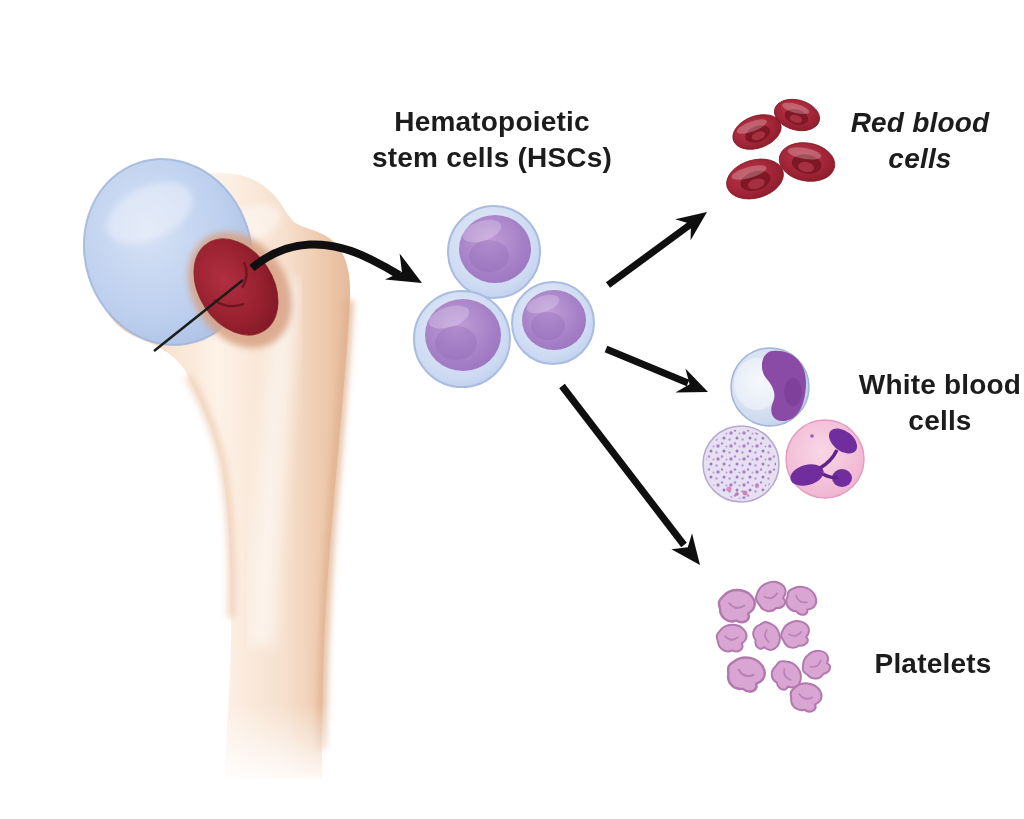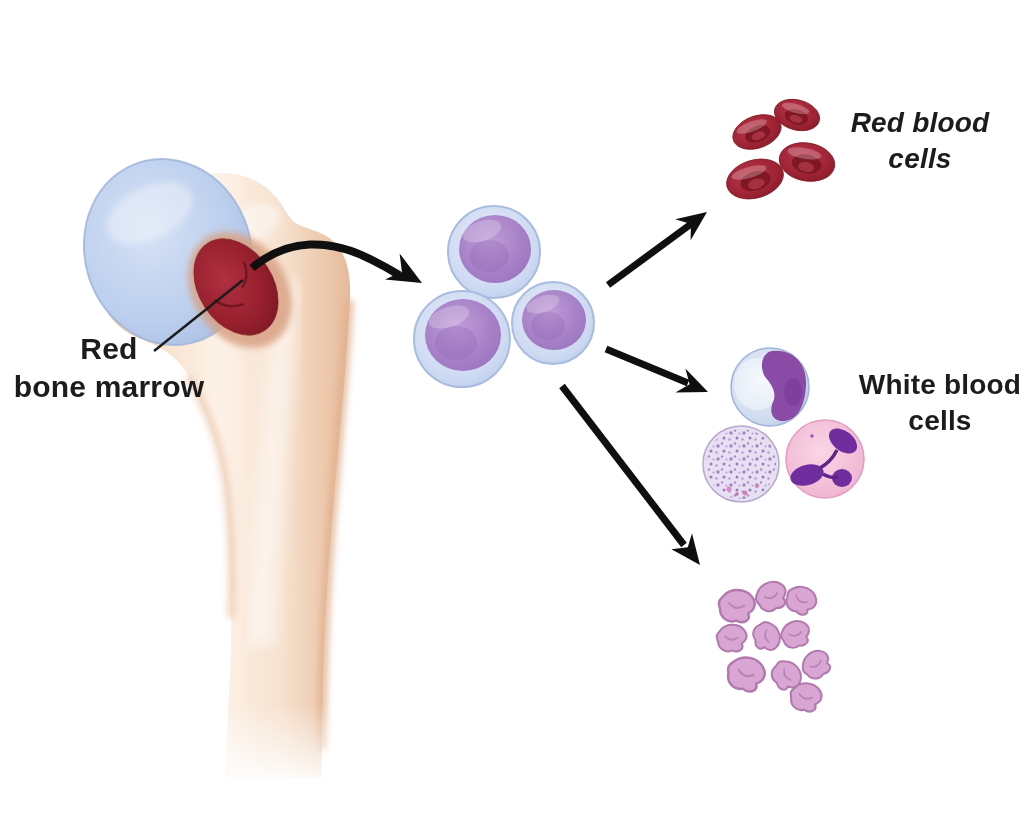--- a/index.html
+++ b/index.html
@@ -221,19 +221,20 @@
     <use href="#plt" transform="translate(732,639) rotate(5) scale(1.25)"></use>
     <use href="#plt" transform="translate(766,637) rotate(80) scale(1.2)"></use>
     <use href="#plt" transform="translate(796,635) rotate(-10) scale(1.2)"></use>
     <use href="#plt" transform="translate(746,675) rotate(20) scale(1.55)"></use>
     <use href="#plt" transform="translate(786,676) rotate(60) scale(1.25)"></use>
     <use href="#plt" transform="translate(817,665) rotate(-30) scale(1.2)"></use>
     <use href="#plt" transform="translate(806,698) rotate(15) scale(1.3)"></use>
   </g>
 </svg>
 
-  <div class="lbl lbl-marrow" style="left:4px; top:330px; width:210px;">Red
-bone marrow</div>
+  <div class="lbl" style="left:357px; top:104px; width:270px;">Hematopoietic
+stem cells (HSCs)</div>
   <div class="lbl" style="left:835px; top:105px; width:170px;font-style:italic;">Red blood
 cells</div>
   <div class="lbl" style="left:850px; top:367px; width:180px;">White blood
 cells</div>
+  <div class="lbl" style="left:853px; top:646px; width:160px;">Platelets</div>
 </div>
 
 </body></html>

